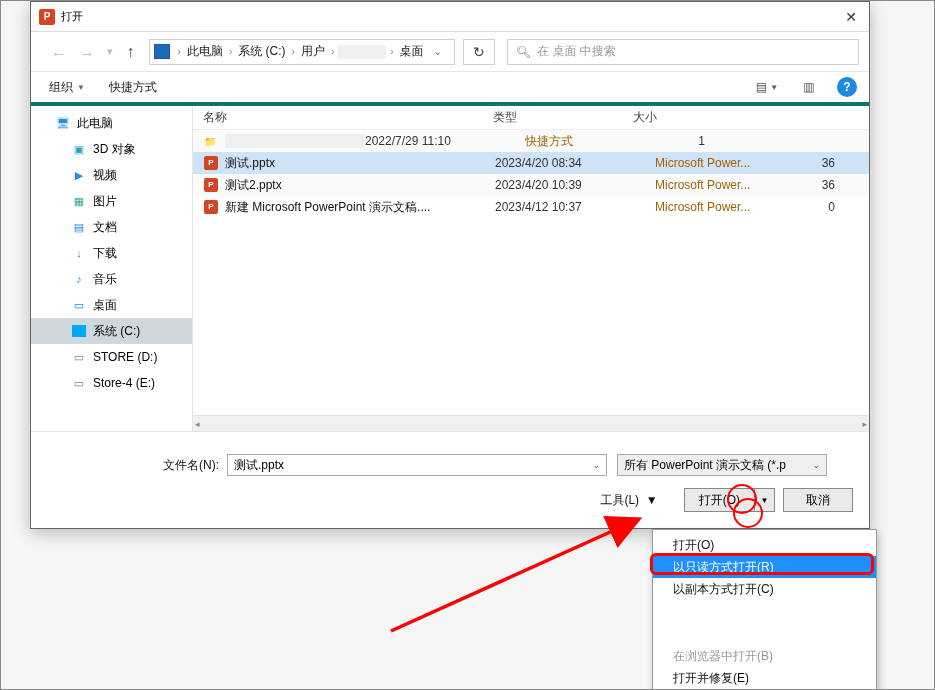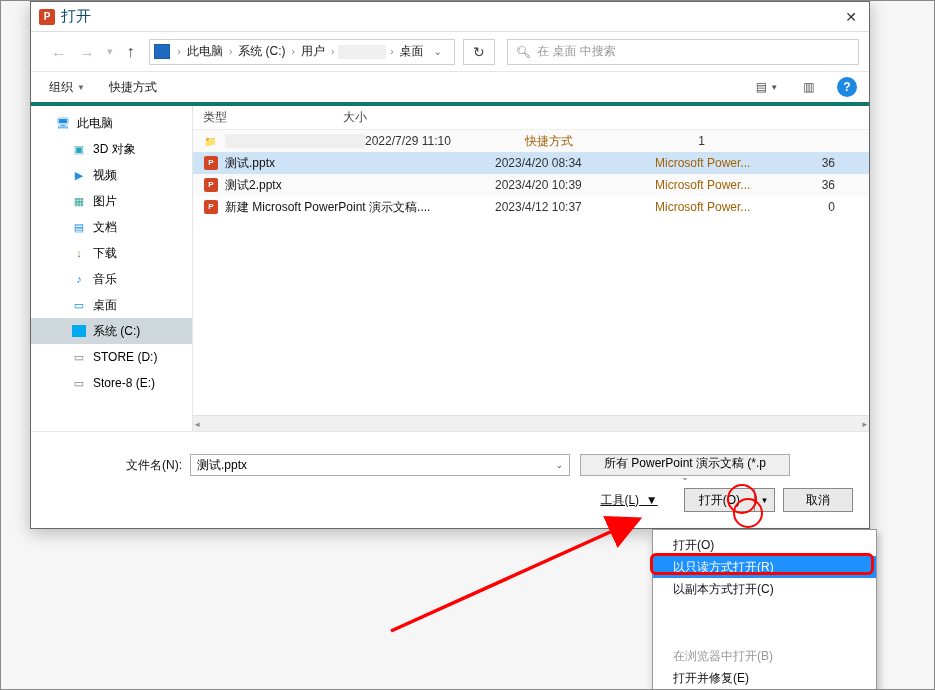--- a/index.html
+++ b/index.html
@@ -1,21 +1,21 @@
 <!DOCTYPE html>
 <html><head>
 <meta charset="utf-8">
 <style>
   * { box-sizing: border-box; font-family: "Microsoft YaHei", "Segoe UI", sans-serif; }
   html, body { margin:0; padding:0; background:#fff; }
   .stage { position:relative; width:935px; height:690px; background:#f6f6f6; overflow:hidden; border:1px solid #888; }
   .dialog { position:absolute; left:29px; top:0; width:840px; height:528px; background:#fff; border:1px solid #666; box-shadow:0 4px 16px rgba(0,0,0,.25); }
   .titlebar { position:relative; height:30px; display:flex; align-items:center; padding:0 8px; border-bottom:1px solid #ddd; }
   .ppt-icon { width:16px; height:16px; background:#d24625; border-radius:2px; display:flex; align-items:center; justify-content:center; color:#fff; font-size:10px; font-weight:bold; margin-right:6px; }
-  .titlebar-title { font-size:15px; color:#0c4a6e; }
+  .titlebar-title { font-size:11px; color:#000000; }
   .close-btn { position:absolute; right:6px; top:4px; width:24px; height:22px; display:flex; align-items:center; justify-content:center; font-size:14px; cursor:pointer; color:#333; }
   .navrow { height:40px; display:flex; align-items:center; padding:0 10px 0 14px; border-bottom:1px solid #e5e5e5; }
   .nav-arrow { color:#bbb; font-size:16px; padding:0 6px; }
   .nav-arrow.small { font-size:11px; }
   .nav-up { color:#444; font-size:16px; padding:0 8px; margin-right:6px; }
   .breadcrumb { flex:0 0 auto; display:flex; align-items:center; height:26px; border:1px solid #d0d0d0; background:#fff; padding:1px 4px; }
   .bc-pc { width:16px; height:15px; background:#1f6abf; border:1px solid #1a5ba5; display:inline-block; margin-right:4px; }
   .bc-sep { color:#888; font-size:10px; padding:0 4px; }
   .bc-item { font-size:12px; color:#222; padding:0 2px; }
   .bc-blur { background:#efefef; color:#efefef; padding:0 18px; }
@@ -59,25 +59,25 @@
   .row .ftype { width:140px; color:#a16207; white-space:nowrap; overflow:hidden; text-overflow:ellipsis; }
   .row .fsize { width:40px; text-align:right; color:#333; }
   .row.sel { background:#cfe3f7; }
   .row.blur .fname { background:#efefef; color:#efefef; width:140px; }
   .pp { background:#d24625; color:#fff; font-size:8px; font-weight:bold; border-radius:2px; width:14px; height:14px; line-height:14px; text-align:center; }
   .folder { color:#f4c04e; }
   .hscroll { height:16px; background:#f0f0f0; border-top:1px solid #e0e0e0; display:flex; justify-content:space-between; align-items:center; padding:0 2px; font-size:9px; color:#888; }
 
   .footer { border-top:1px solid #e5e5e5; padding:10px 16px 0; }
   .fn-row { display:flex; align-items:center; margin-bottom:12px; margin-top:12px; }
-  .fn-label { font-size:12px; color:#111; margin-right:8px; margin-left:79px; }
+  .fn-label { font-size:12px; color:#111; margin-right:8px; margin-left:116px; }
   .fn-input { flex:0 0 380px; height:22px; border:1px solid #aaa; background:#fff; font-size:12px; padding:0 6px; display:flex; align-items:center; justify-content:space-between; }
-  .fn-filter { margin-left:10px; height:22px; width:210px; border:1px solid #aaa; background:#efefef; font-size:12px; display:flex; align-items:center; padding:0 6px; justify-content:space-between; white-space:nowrap;flex-direction:column; }
+  .fn-filter { margin-left:10px; height:22px; width:210px; border:1px solid #aaa; background:#efefef; font-size:12px; display:flex; align-items:center; padding:0 6px; justify-content:space-between; white-space:nowrap; }
   .btn-row { display:flex; align-items:center; justify-content:flex-end; gap:8px; }
-  .tools { font-size:12px; color:#111; margin-right:18px;text-decoration:underline; }
+  .tools { font-size:12px; color:#111; margin-right:18px; }
   .split-btn { display:flex; height:24px; }
   .split-main { border:1px solid #888; background:#e9e9e9; font-size:12px; padding:0 14px; display:flex; align-items:center; }
   .split-drop { border:1px solid #888; border-left:none; background:#e9e9e9; width:20px; display:flex; align-items:center; justify-content:center; font-size:8px; }
   .circle { border:2.5px solid #ff0000; border-radius:50%; position:absolute; pointer-events:none; }
   .btn-plain { border:1px solid #888; background:#e9e9e9; font-size:12px; padding:0 22px; height:24px; display:flex; align-items:center; }
 
   .menu { position:absolute; left:651px; top:528px; width:225px; background:#fff; border:1px solid #999; box-shadow:2px 4px 8px rgba(0,0,0,.25); padding:4px 0; }
   .menu-item { height:22px; display:flex; align-items:center; font-size:12px; padding:0 20px; color:#111; }
   .menu-item.disabled { color:#999;margin-top:45px; }
   .menu-item.hl { background:#1e90ff; color:#fff; }
@@ -177,26 +177,27 @@
               <span class="ic-win"></span>
             </span>
             <span>系统 (C:)</span>
           </div>
         <div class="side-item">
             <span class="side-ic ic-gray">▭</span>
             <span>STORE (D:)</span>
           </div>
         <div class="side-item">
             <span class="side-ic ic-gray">▭</span>
-            <span>Store-8 (E:)</span>
+            <span>Store-4 (E:)</span>
           </div>
       </div>
 
       <div class="filepane">
         <div class="cols">
+          <div class="col-name">名称</div>
           <div class="col-type">类型</div>
           <div class="col-size">大小</div>
         </div>
         <div class="filelist">
           <div class="row blur">
             <span class="fic folder">📁</span>
             <span class="fname">hidden</span>
             <span class="fdate">2022/7/29 11:10</span>
             <span class="ftype">快捷方式</span>
             <span class="fsize">1</span>

